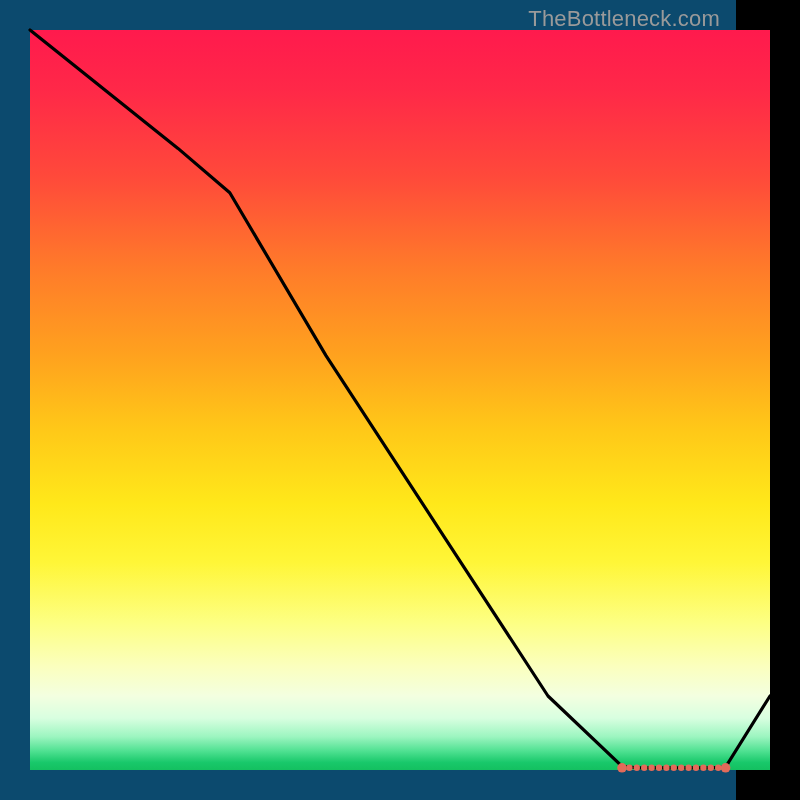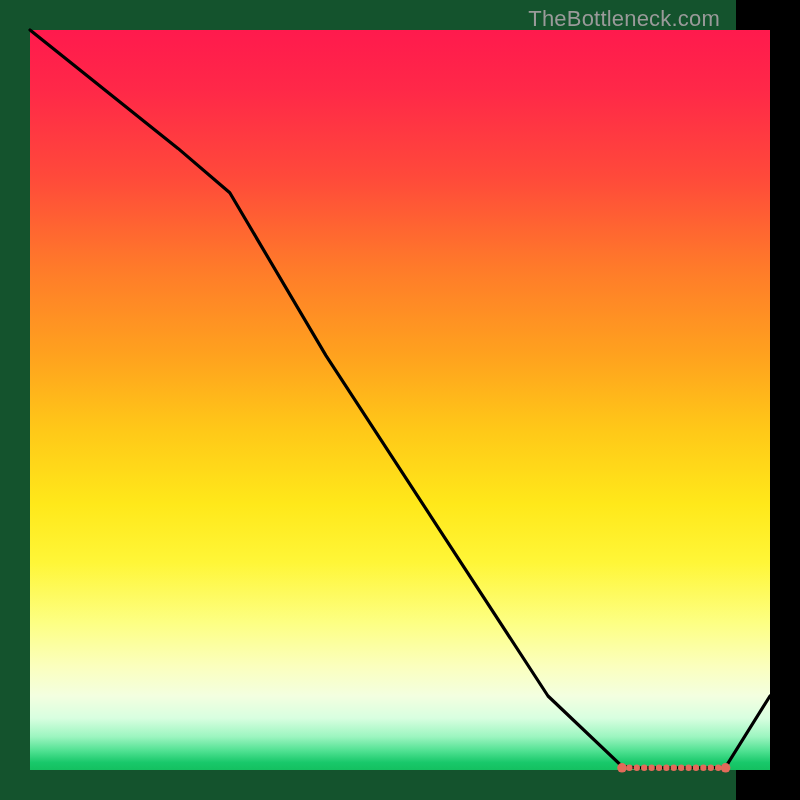--- a/index.html
+++ b/index.html
@@ -8,21 +8,21 @@
     width: 800px;
     height: 800px;
     background: #000;
     overflow: hidden;
     font-family: Arial, Helvetica, sans-serif;
   }
   .frame {
     position: relative;
     width: 736px;
     height: 800px;
-    background: #14532d;
+    background: #0c4a6e;
   }
   .plot {
     position: absolute;
     left: 30px;
     top: 30px;
     width: 740px;
     height: 740px;
     
     background: linear-gradient(
       to bottom,

